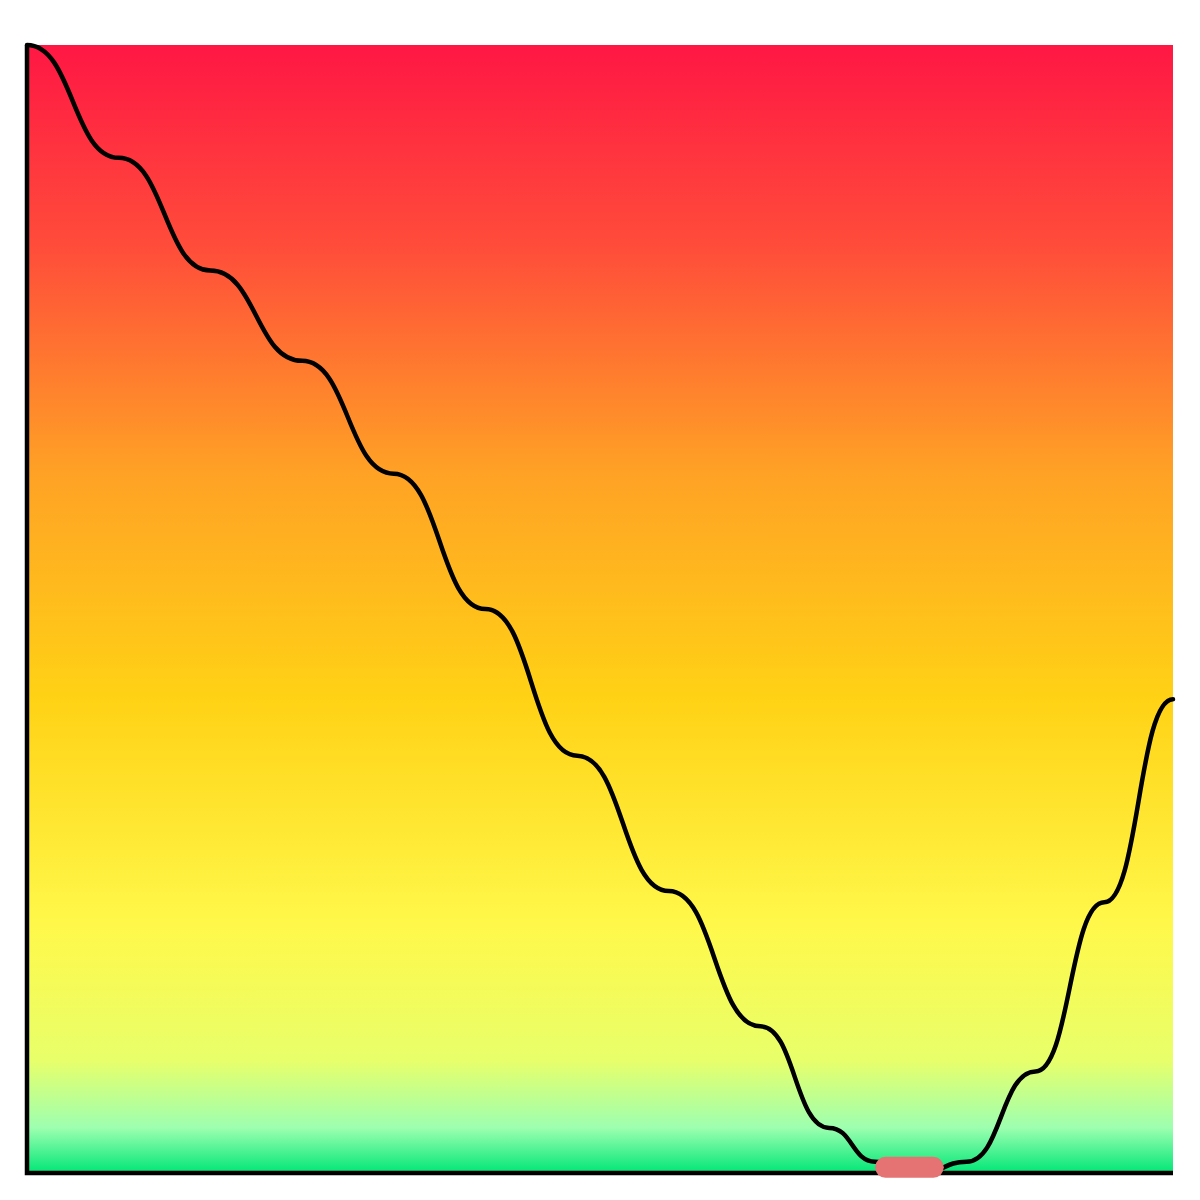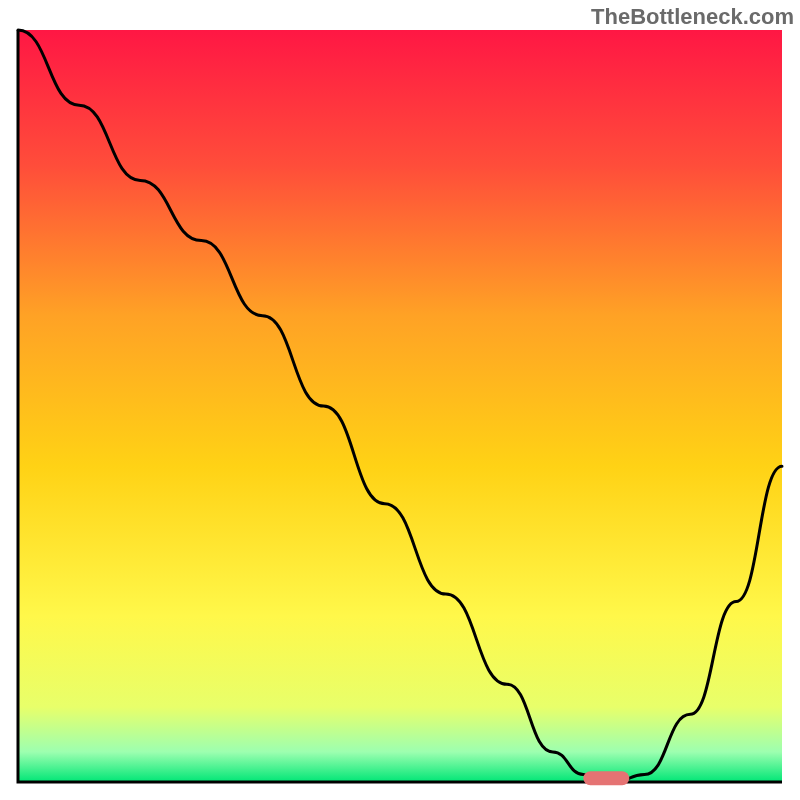--- a/index.html
+++ b/index.html
@@ -13,21 +13,20 @@
     font-size: 22px;
     font-weight: 700;
     color: #6a6a6a;
   }
   svg { display: block; }
 </style>
 </head>
 <body>
 <div class="wrap">
 
-  <div class="watermark">TheBottleneck.com</div>
 
   <svg width="800" height="800" viewBox="0 0 800 800" preserveAspectRatio="none">
     <defs>
       <linearGradient id="bg" x1="0" y1="0" x2="0" y2="1">
         <stop id="g0" offset="0%" stop-color="#ff1744"></stop>
         <stop id="g1" offset="18%" stop-color="#ff4d3a"></stop>
         <stop id="g2" offset="38%" stop-color="#ffa225"></stop>
         <stop id="g3" offset="58%" stop-color="#ffd215"></stop>
         <stop id="g4" offset="78%" stop-color="#fff84a"></stop>
         <stop id="g5" offset="90%" stop-color="#e8ff6a"></stop>

